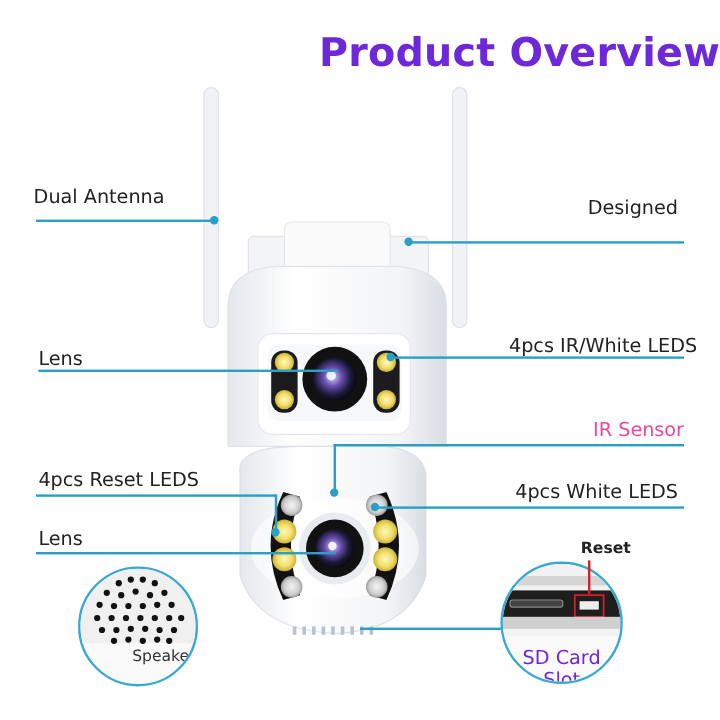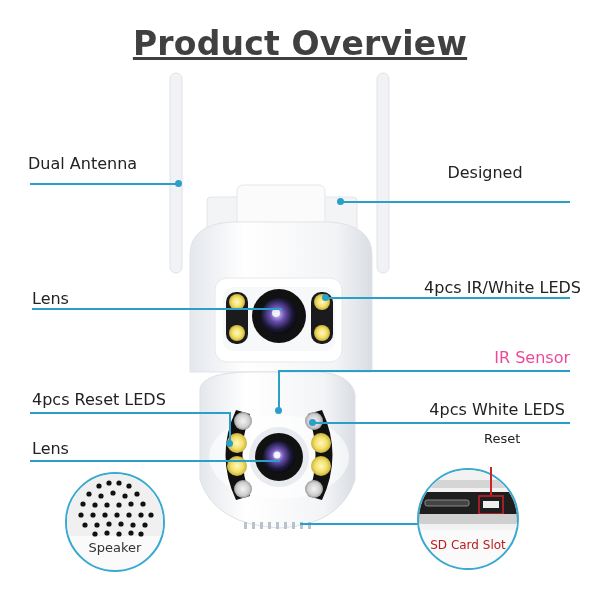--- a/index.html
+++ b/index.html
@@ -1,17 +1,17 @@
 <!DOCTYPE html>
 <html><head>
 <meta charset="utf-8">
 <style>
   html,body{margin:0;padding:0;background:#ffffff;}
   body{width:600px;height:600px;position:relative;overflow:hidden;font-family:"DejaVu Sans","Liberation Sans",sans-serif;color:#222;}
-  .title{position:absolute;left:0;top:24px;width:600px;text-align:center;font-family:"DejaVu Sans",sans-serif;font-weight:bold;font-size:33px;color:#404040;letter-spacing:0.2px;text-decoration:underline;}
+  .title{position:absolute;left:0;top:24px;width:600px;text-align:right;font-family:"DejaVu Sans",sans-serif;font-weight:bold;font-size:33px;color:#6d28d9;letter-spacing:0.2px;}
   .label{position:absolute;font-size:16px;color:#222;white-space:nowrap;line-height:1.1;}
   .label.right{text-align:right;}
   .line{position:absolute;height:2px;background:#2a9fc8;}
   .vline{position:absolute;width:2px;background:#2a9fc8;}
   .dot{position:absolute;width:7px;height:7px;border-radius:50%;background:#2a9fc8;}
   .cam{position:absolute;left:0;top:0;width:600px;height:600px;}
   .inset{position:absolute;border:2px solid #3aa9d1;border-radius:50%;overflow:hidden;background:#fafafa;}
   .small{font-size:13px;}
 </style>
 </head>
@@ -99,21 +99,21 @@
     <rect x="292" y="522" width="3" height="7"></rect>
       <rect x="300" y="522" width="3" height="7"></rect>
       <rect x="308" y="522" width="3" height="7"></rect>
   </g>
 </svg>
 
 <div class="label" style="left:28px;top:155px;">Dual Antenna</div>
 <div class="line" style="left:30px;top:183px;width:148px;"></div>
 <div class="dot" style="left:175px;top:180px;"></div>
 
-<div class="label right" style="right:35px;top:164px;text-align:center;width:160px;">
+<div class="label right" style="right:35px;top:164px;text-align:right;width:160px;">
   <div>Designed</div>
 </div>
 <div class="line" style="left:340px;top:201px;width:230px;"></div>
 <div class="dot" style="left:337px;top:198px;"></div>
 
 <div class="label" style="left:32px;top:290px;">Lens</div>
 <div class="line" style="left:32px;top:308px;width:250px;"></div>
 
 <div class="label" style="right:19px;top:279px;">4pcs IR/White LEDS</div>
 <div class="line" style="left:325px;top:297px;width:245px;"></div>
@@ -168,31 +168,31 @@
         <circle cx="54" cy="50" r="2.6"></circle>
         <circle cx="66" cy="51" r="2.6"></circle>
         <circle cx="78" cy="51" r="2.6"></circle>
       <circle cx="28" cy="60" r="2.6"></circle>
         <circle cx="40" cy="59" r="2.6"></circle>
         <circle cx="52" cy="60" r="2.6"></circle>
         <circle cx="64" cy="59" r="2.6"></circle>
         <circle cx="74" cy="60" r="2.6"></circle>
     </g>
   </svg>
-  <div class="small" style="position:absolute;left:0;top:66px;width:96px;text-align:center;color:#333;">Speaker</div>
+  <div class="small" style="position:absolute;left:0;top:66px;width:96px;text-align:right;color:#333;">Speaker</div>
 </div>
 
 <div class="line" style="left:300px;top:523px;width:120px;"></div>
 <div class="inset" style="left:417px;top:468px;width:98px;height:98px;">
   <svg width="98" height="98" viewBox="0 0 98 98">
     <rect x="0" y="0" width="98" height="60" fill="#f2f2f2"></rect>
     <rect x="0" y="10" width="98" height="8" fill="#d5d5d5"></rect>
     <rect x="0" y="22" width="98" height="30" fill="#1e1e1e"></rect>
     <rect x="6" y="30" width="44" height="6" rx="2" fill="#444" stroke="#888"></rect>
     <rect x="60" y="26" width="24" height="18" fill="none" stroke="#d0202a" stroke-width="1.5"></rect>
     <rect x="64" y="31" width="16" height="7" fill="#eee"></rect>
     <rect x="0" y="44" width="98" height="10" fill="#cfcfcf"></rect>
   </svg>
-  <div class="small" style="position:absolute;left:0;top:68px;width:98px;text-align:center;color:#b91c1c;font-size:12px;">SD Card Slot</div>
+  <div class="small" style="position:absolute;left:0;top:68px;width:98px;text-align:center;color:#6d28d9;font-size:16px;">SD Card Slot</div>
 </div>
 
-<div class="label small" style="left:484px;top:432px;color:#222;">Reset</div>
+<div class="label small" style="left:484px;top:451px;color:#222;font-weight:bold;">Reset</div>
 <div style="position:absolute;left:490px;top:467px;width:2px;height:28px;background:#d0202a;"></div>
 
 </body></html>

